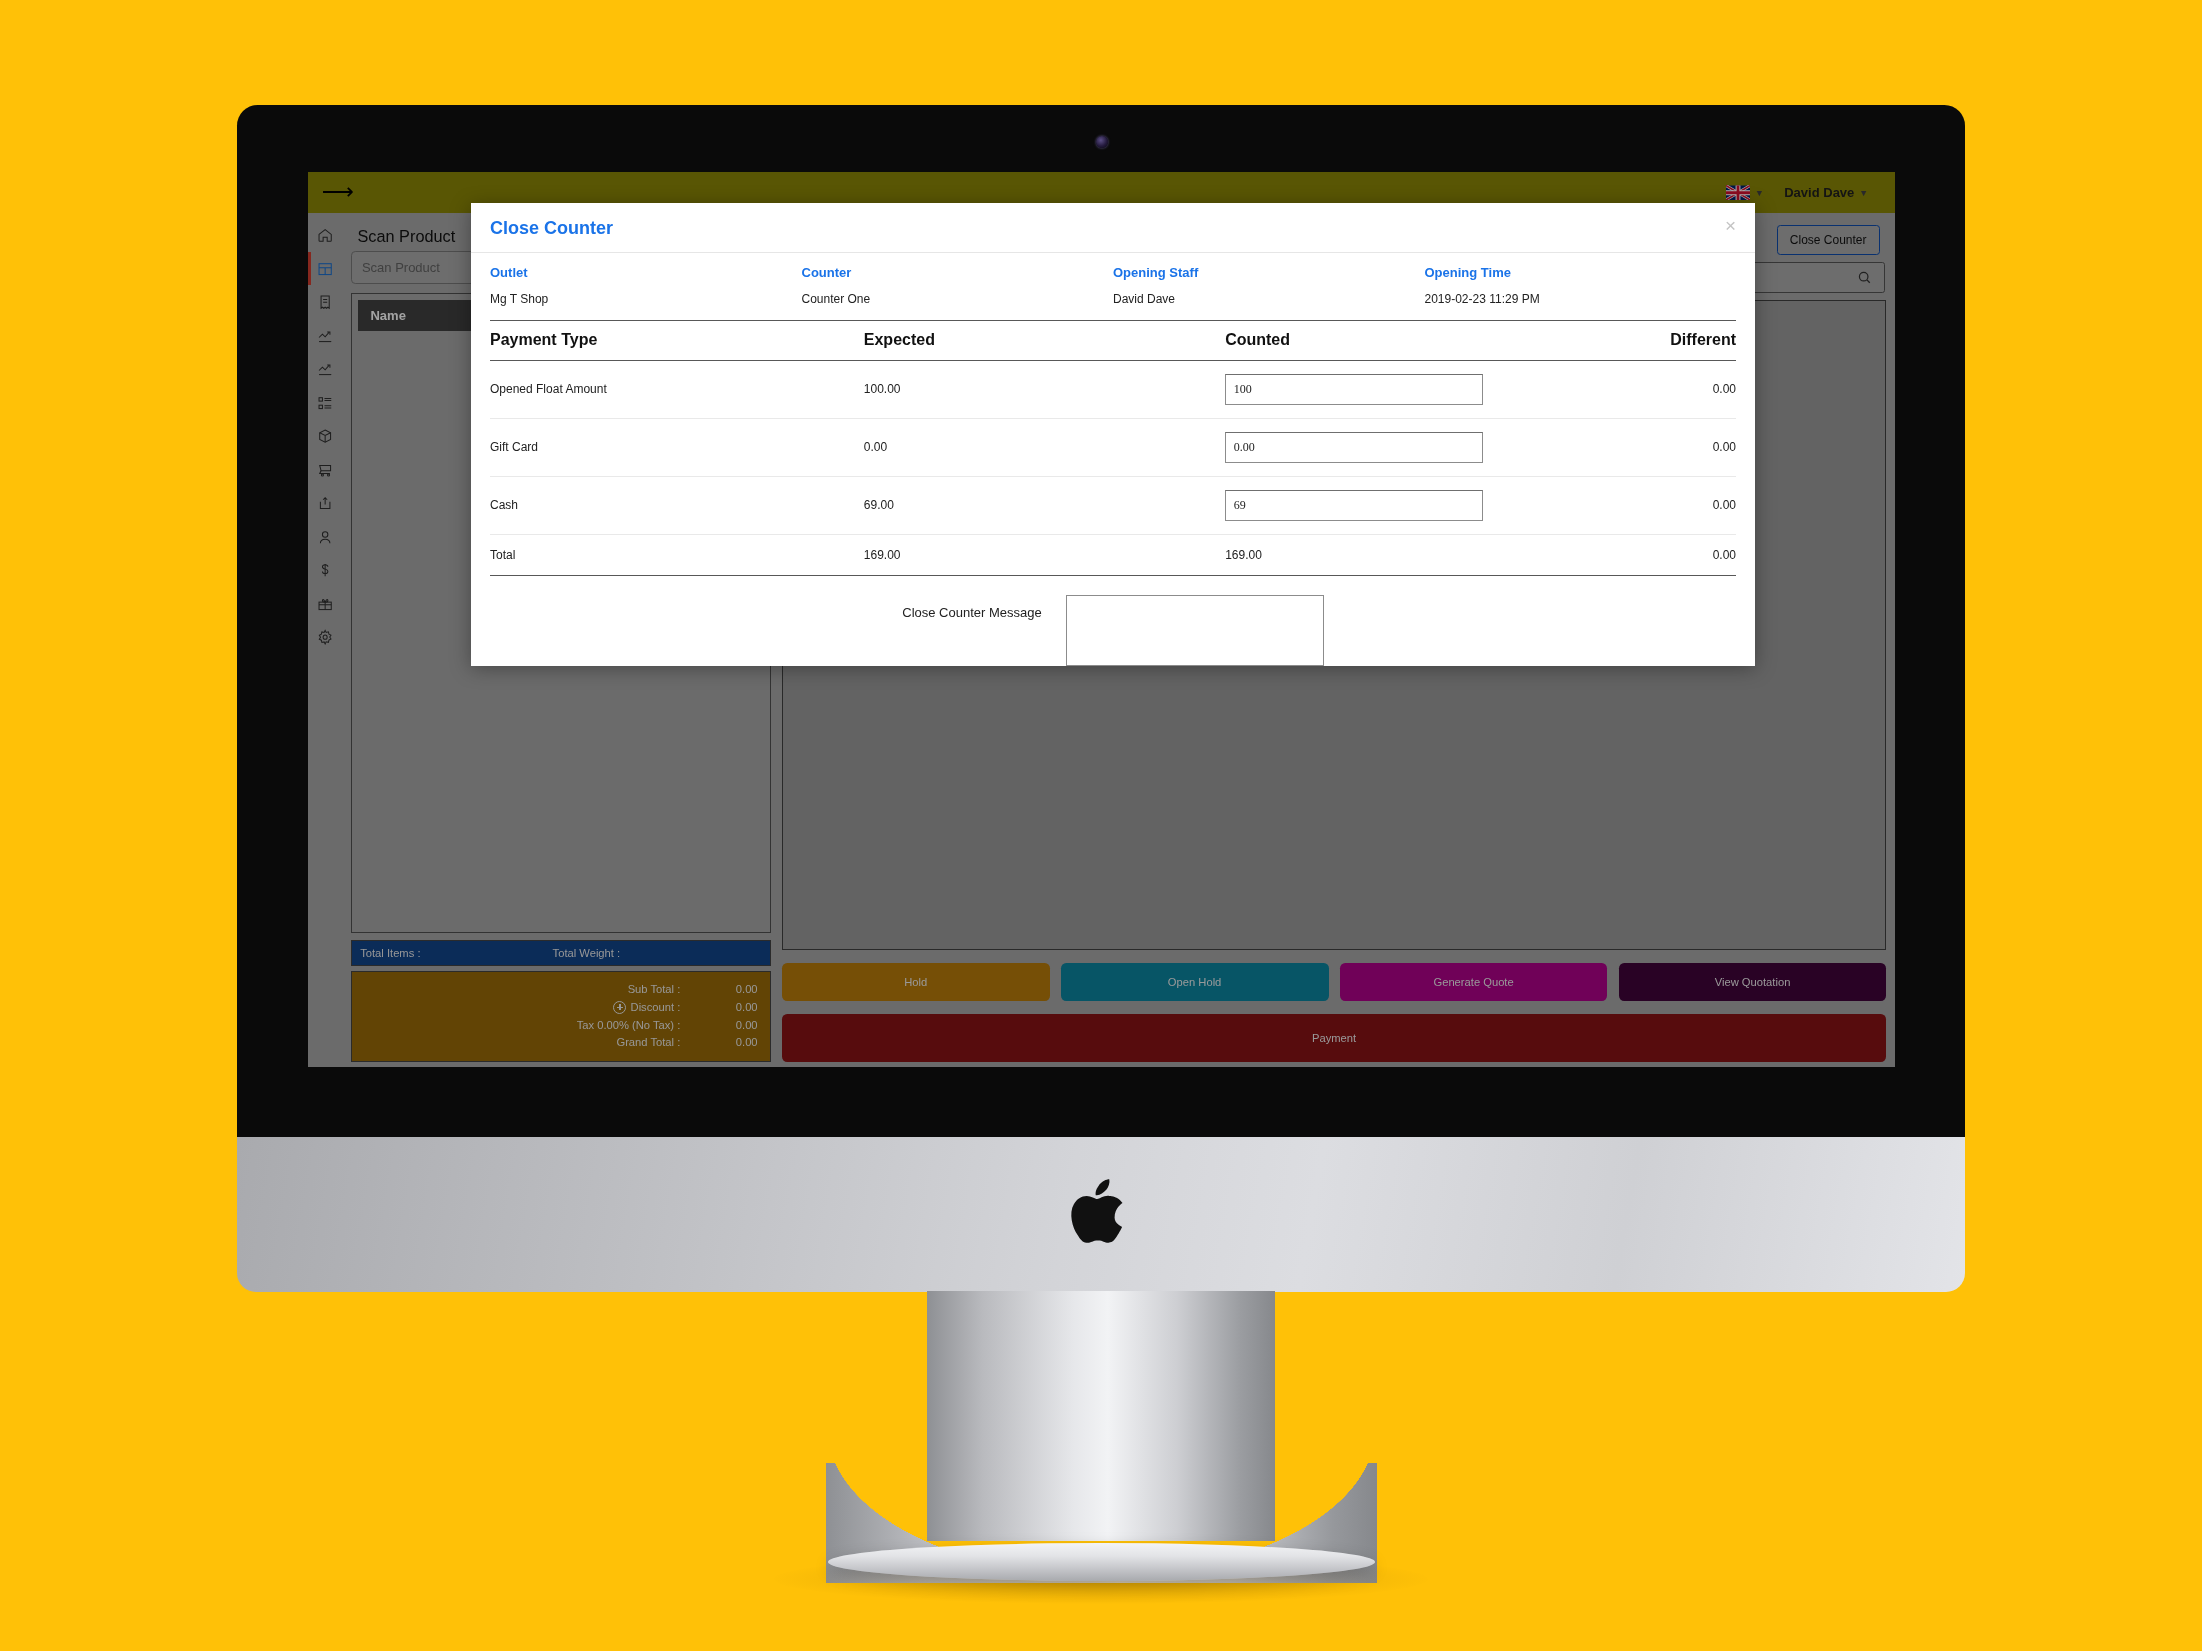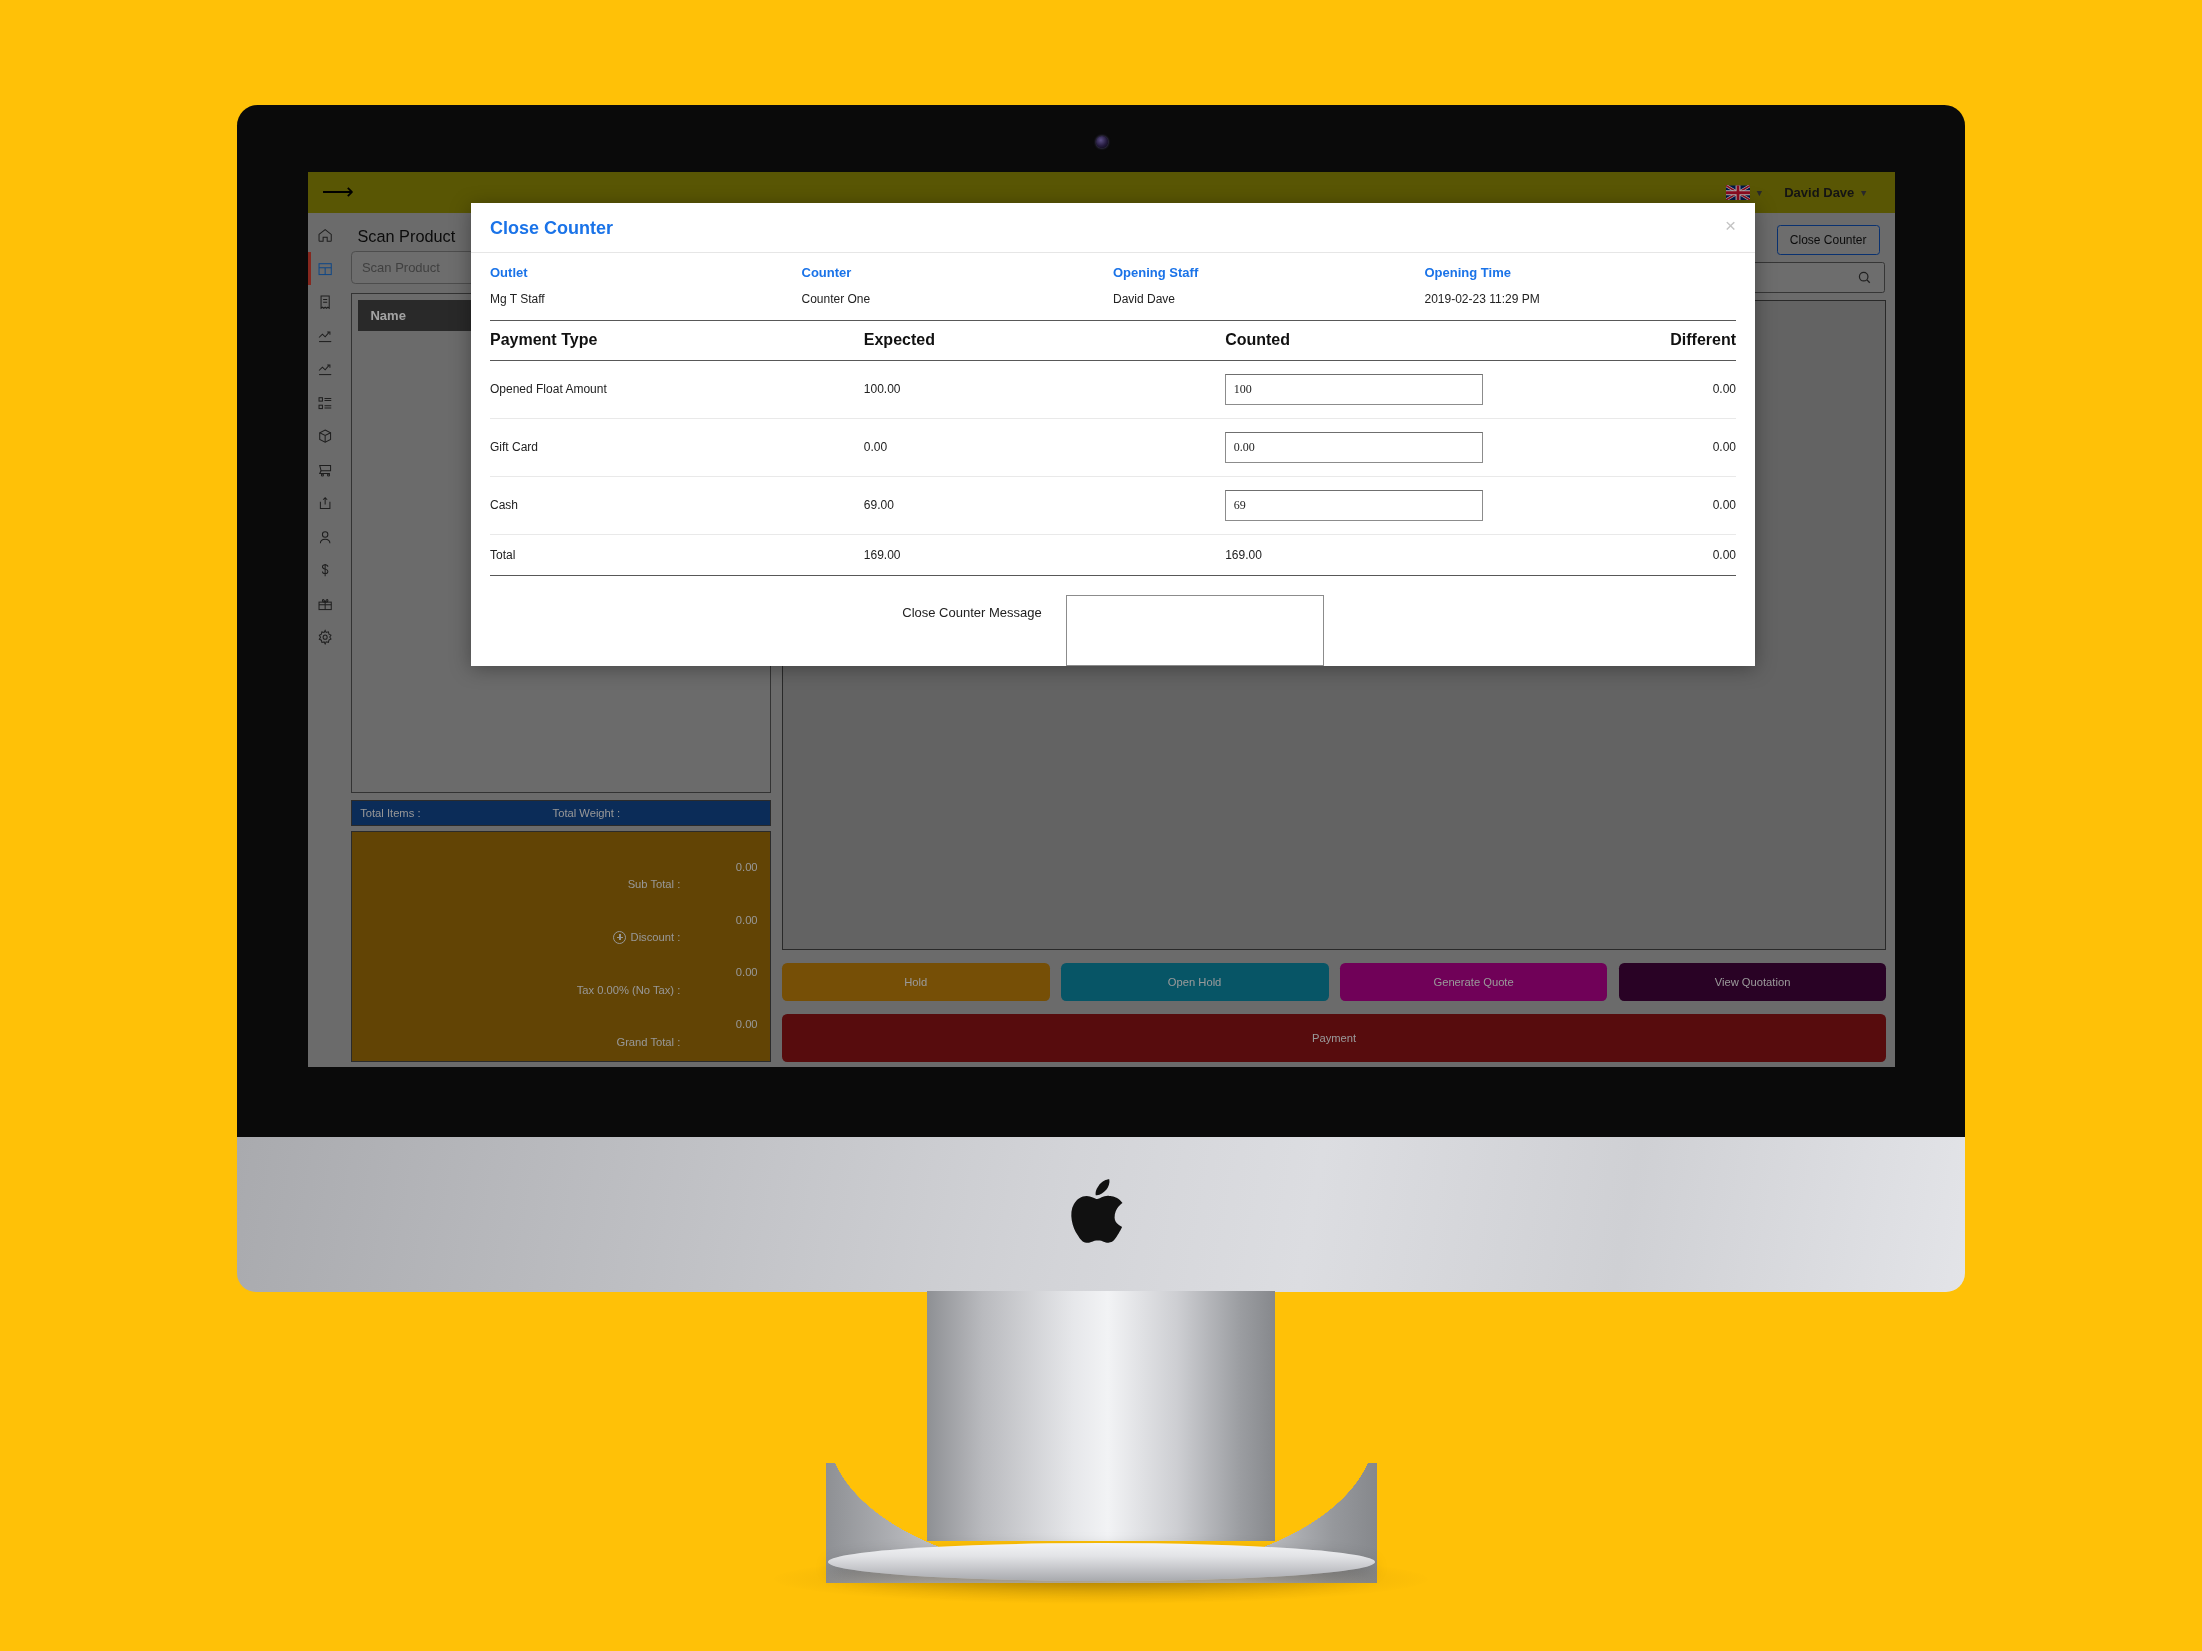--- a/index.html
+++ b/index.html
@@ -106,21 +106,21 @@
 
   .totals-bar {
     margin-top: 6.9px; background: #113f7f; color: #d8d8d8; font-size: 11.2px;
     padding: 6px 8.6px; display: flex; border: 0.9px solid #3e3e3e;
   }
   .totals-bar span:first-child { width: 48%; }
   .totals-money {
     margin-top: 5.2px; background: #8d6208; border: 0.9px solid #3e3e3e; padding: 8.6px 12px 10.3px 12px; color: #d9d9d9; font-size: 11.2px;
   }
   .tm-row { display: flex; justify-content: flex-end; align-items: center; gap: 10.3px; padding: 2.6px 0; }
-  .tm-label { text-align: right; margin-top: 35px; }
+  .tm-label { text-align: right; }
   .tm-val { width: 67px; text-align: right; }
   .plus-circle { display: inline-block; width: 13px; height: 13px; border: 1.2px solid #d9d9d9; border-radius: 50%; position: relative; margin-right: 4.3px; vertical-align: -2.6px; }
   .plus-circle::before, .plus-circle::after { content: ""; position: absolute; background: #d9d9d9; }
   .plus-circle::before { left: 2.6px; top: 5.2px; width: 6px; height: 1.2px; }
   .plus-circle::after { left: 5.2px; top: 2.6px; width: 1.2px; height: 6px; }
 
   
   .close-counter-btn {
     align-self: flex-end; margin: 5.2px 6.9px 0 0; background: #9c9c9c;
     border: 1.7px solid #0d47a1; border-radius: 3.4px; color: #111; font-size: 12px; padding: 6.9px 12px;
@@ -439,21 +439,21 @@
   <div class="modal">
     <div class="modal-head">
       <div class="modal-title">Close Counter</div>
       <div class="modal-x">×</div>
     </div>
     <div class="modal-body">
 
       <div class="info-grid">
         <div class="info-col">
           <div class="info-h">Outlet</div>
-          <div class="info-v">Mg T Staff</div>
+          <div class="info-v">Mg T Shop</div>
         </div>
         <div class="info-col">
           <div class="info-h">Counter</div>
           <div class="info-v">Counter One</div>
         </div>
         <div class="info-col">
           <div class="info-h">Opening Staff</div>
           <div class="info-v">David Dave</div>
         </div>
         <div class="info-col">

